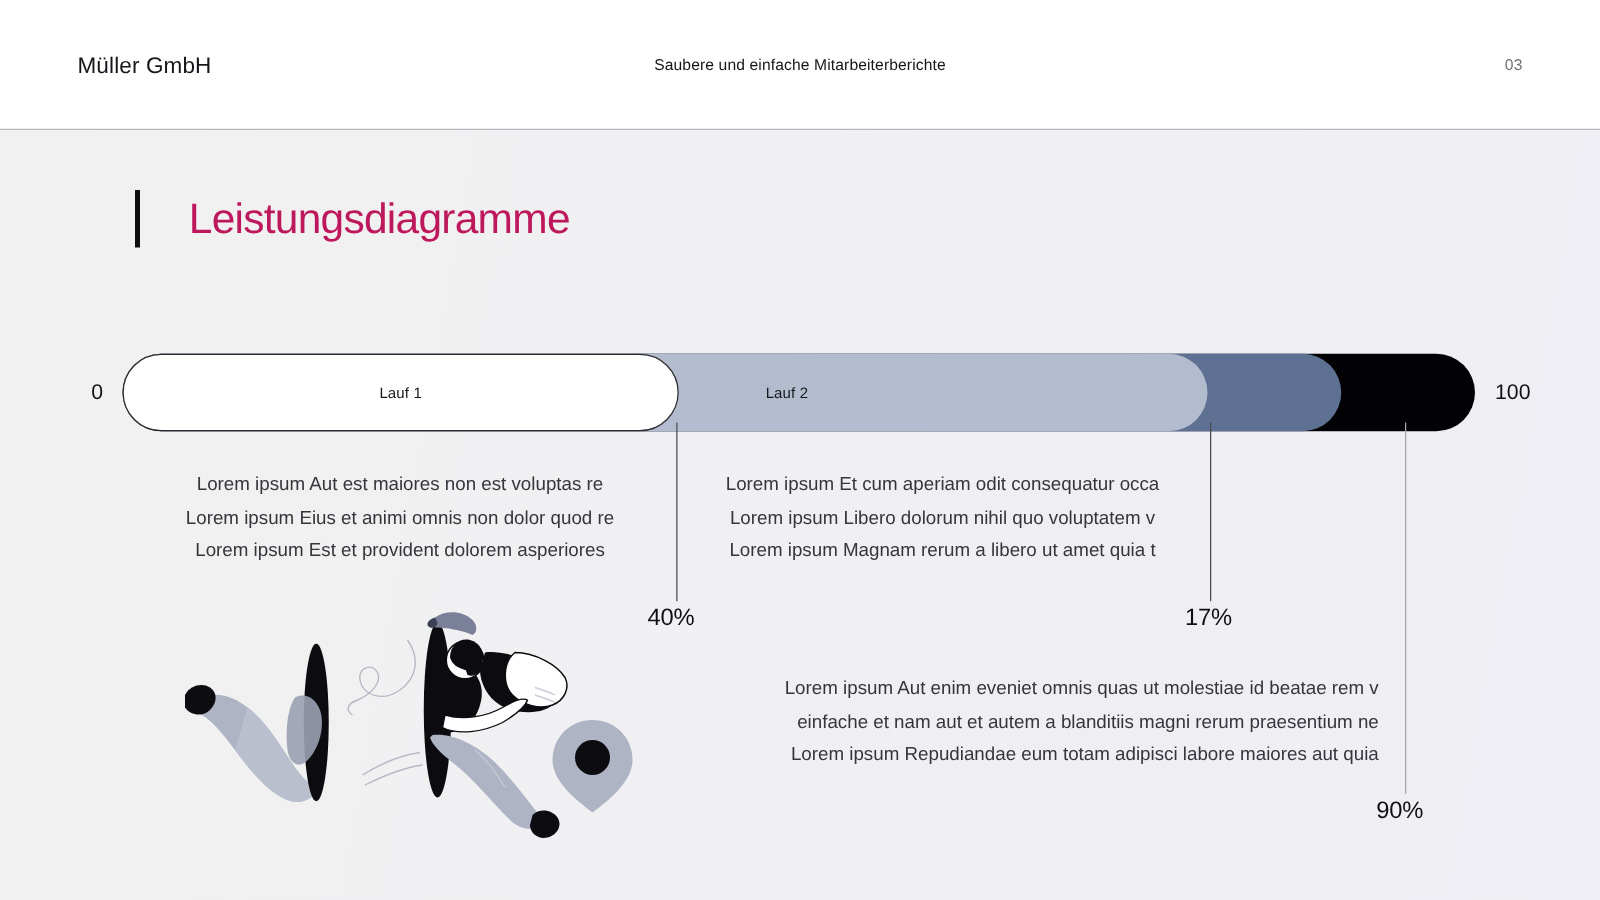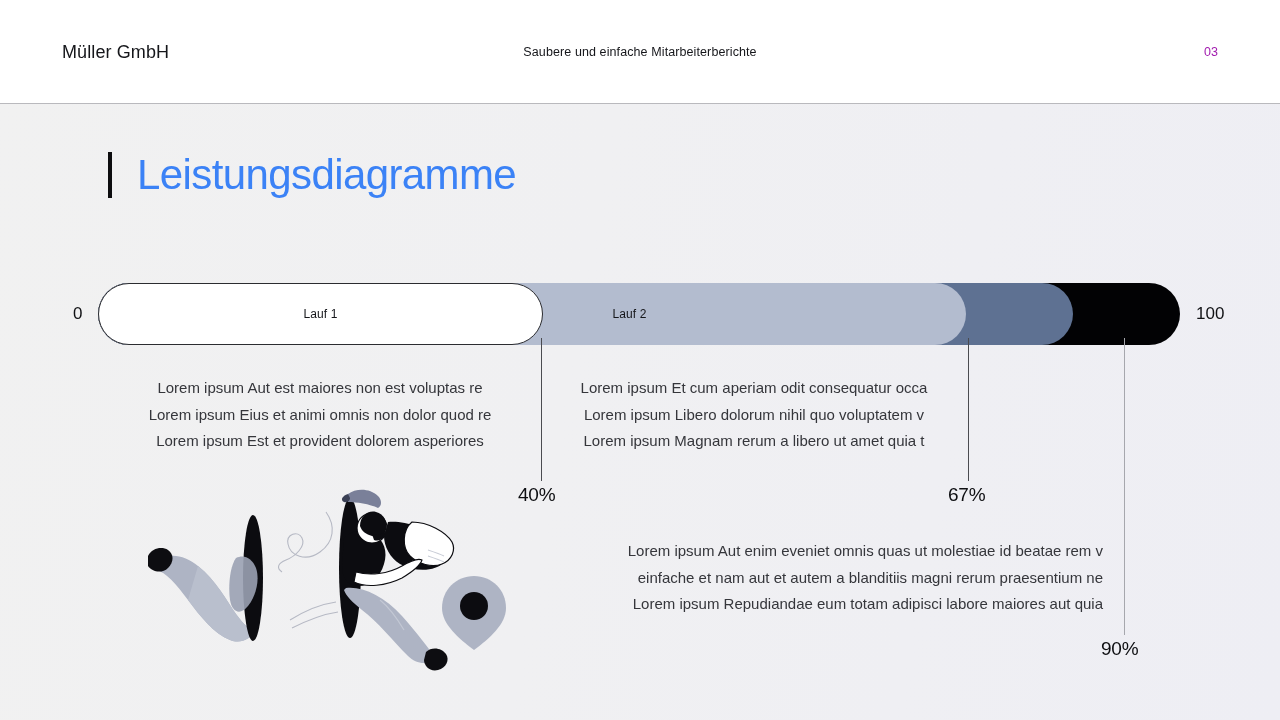--- a/index.html
+++ b/index.html
@@ -18,34 +18,34 @@
     position:absolute; top:0; left:0; width:1280px; height:104px;
     background:#ffffff;
     border-bottom:1px solid #b9b9bd;
   }
   .header-inner {
     position:absolute; top:0; left:0; right:0; height:104px;
     display:flex; align-items:center;
   }
   .hdr-left  { position:absolute; left:62px;  font-size:18px; color:#15161a; letter-spacing:.1px; }
   .hdr-mid   { position:absolute; left:50%; transform:translateX(-50%); font-size:12.5px; color:#15161a; letter-spacing:.1px; }
-  .hdr-right { position:absolute; right:62px; font-size:12.5px; color:#a21caf; letter-spacing:.1px; }
+  .hdr-right { position:absolute; right:62px; font-size:12.5px; color:#737373; letter-spacing:.1px; }
 
   
   .title-row {
     position:absolute; left:108px; top:152px;
     display:flex; align-items:center; gap:0px;
   }
   .title-bar {
     width:4px; height:46px; background:#0d0d0f; margin-right:25px;
     border-radius:0px;
   }
   .title-text {
-    font-size:42px; font-weight:400; color:#3b82f6;
-    letter-spacing:-0.6px; line-height:1;
+    font-size:34px; font-weight:400; color:#be185d;
+    letter-spacing:-0.6px; line-height:1;margin-left:14px;
   }
 
   
   .bar-wrap {
     position:absolute; left:0; top:283px; width:1280px; height:62px;
   }
   .bar-endlabel {
     position:absolute; top:0; height:62px; display:flex; align-items:center;
     font-size:17px; color:#101114;
   }
@@ -145,21 +145,21 @@
       <span>Lauf 1</span>
     </div>
   </div>
 </div>
 
 <div class="vline" style="left:541px; top:338px; height:143px;"></div>
 <div class="vline" style="left:968px; top:338px; height:143px;"></div>
 <div class="vline light" style="left:1124px; top:338px; height:297px;"></div>
 
 <div class="pct" style="left:518px;  top:484px;">40%</div>
-<div class="pct" style="left:948px;  top:484px;">67%</div>
+<div class="pct" style="left:948px;  top:484px;">17%</div>
 <div class="pct" style="left:1101px; top:638px;">90%</div>
 
 <div class="tblock center" style="left:110px; top:375px; width:420px;">
   <div>Lorem ipsum Aut est maiores non est voluptas re</div>
   <div>Lorem ipsum Eius et animi omnis non dolor quod re</div>
   <div>Lorem ipsum Est et provident dolorem asperiores</div>
 </div>
 
 <div class="tblock center" style="left:548px; top:375px; width:412px;">
   <div>Lorem ipsum Et cum aperiam odit consequatur occa</div>

